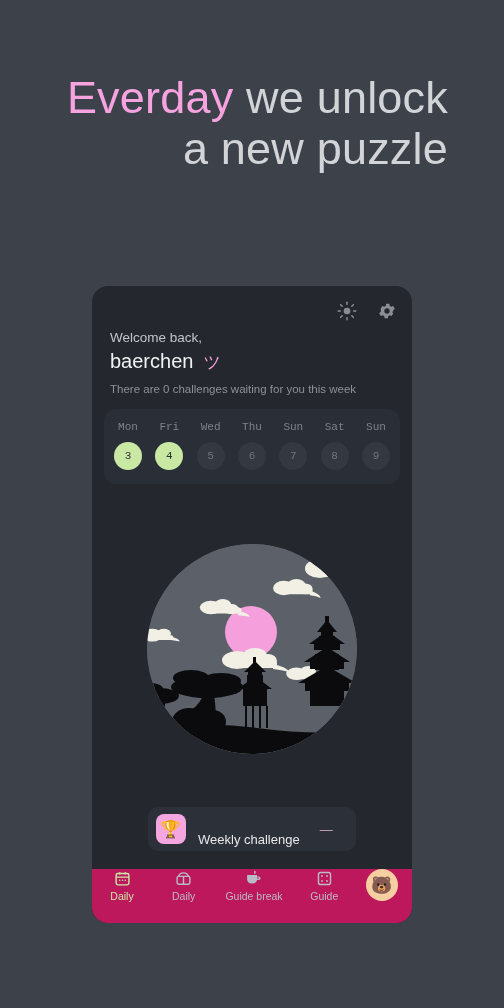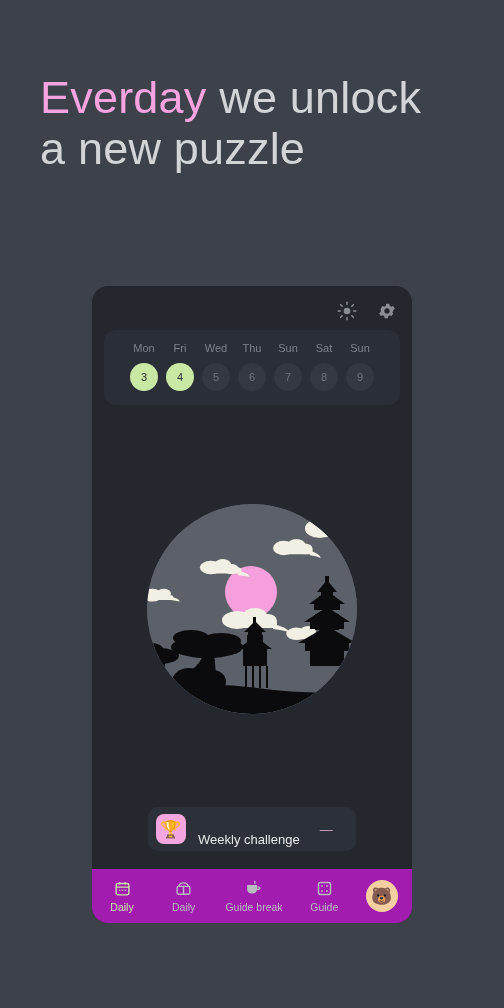--- a/index.html
+++ b/index.html
@@ -14,21 +14,21 @@
     overflow: hidden;
     position: relative;
   }
 
   
   .headline {
     position: absolute;
     top: 72px;
     left: 0;
     width: 488px;
-    text-align: left;
+    text-align: right;
     font-size: 45px;
     line-height: 51px;
     font-weight: 400;
     color: #d2d4d8;
     letter-spacing: 0.2px;
     padding: 0 40px;
     box-sizing: border-box;
   }
   .headline .accent { color: #f6a3e0; }
 
@@ -89,21 +89,22 @@
     margin-bottom: 14px;
   }
 
   
   .week-strip {
     margin: 0 12px;
     background: #2a2e36;
     border-radius: 12px;
     padding: 12px 6px 14px 6px;
     display: flex;
-    justify-content: center;
+    justify-content: space-between;
+    font-family: Liberation Mono, monospace;
   }
   .day-col {
     display: flex;
     flex-direction: column;
     align-items: center;
     width: 36px;
   }
   .day-name {
     font-size: 11px;
     color: #7e828a;
@@ -175,23 +176,23 @@
   }
   .weekly-dash {
     font-size: 13px;
     color: #cfa8c6;
     margin-left: 8px;
   }
 
   
   .bottom-nav {
     height: 54px;
-    background: #a21caf;
-    display: flex;
-    align-items: center;
+    background: #be185d;
+    display: flex;
+    align-items: flex-start;
     justify-content: space-between;
     padding: 0 14px 0 10px;
     box-sizing: border-box;
   }
   .nav-item {
     display: flex;
     flex-direction: column;
     align-items: center;
     gap: 3px;
     min-width: 40px;
@@ -234,20 +235,28 @@
           <line x1="17.8" y1="6.2" x2="19.6" y2="4.4"></line>
       </svg>
     </div>
     <div class="topbar-icon">
       <svg width="20" height="20" viewBox="0 0 24 24" fill="#9ca0a8">
         <path d="M19.4 13a7.6 7.6 0 0 0 0-2l2-1.6-2-3.4-2.4 1a7.5 7.5 0 0 0-1.7-1l-.4-2.6h-4l-.4 2.6c-.6.2-1.2.6-1.7 1l-2.4-1-2 3.4L4.6 11a7.6 7.6 0 0 0 0 2l-2 1.6 2 3.4 2.4-1c.5.4 1.1.8 1.7 1l.4 2.6h4l.4-2.6c.6-.2 1.2-.6 1.7-1l2.4 1 2-3.4-2-1.6zM12 15.2A3.2 3.2 0 1 1 15.2 12 3.2 3.2 0 0 1 12 15.2z"></path>
       </svg>
     </div>
   </div>
 
+  <div class="greeting">
+    <div class="welcome-line">Welcome back,</div>
+    <div class="username-line">
+      <span>baerchen</span>
+      <span class="username-smiley">ツ</span>
+    </div>
+    <div class="challenge-note">There are 0 challenges waiting for you this week</div>
+  </div>
 
   <div class="week-strip">
     <div class="day-col">
       <span class="day-name">Mon</span>
       <span class="day-num done">3</span>
     </div>
     <div class="day-col">
       <span class="day-name">Fri</span>
       <span class="day-num done">4</span>
     </div>

